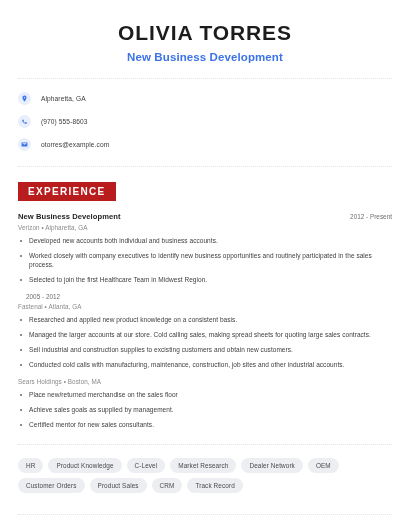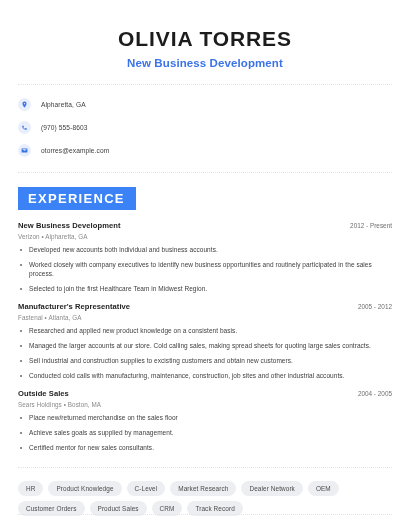--- a/index.html
+++ b/index.html
@@ -14,21 +14,21 @@
     font-family: "Liberation Sans", sans-serif;
     color: #2b2b2b;
     -webkit-font-smoothing: antialiased;
   }
 
   .page {
     position: relative;
     width: 410px;
     height: 530px;
     box-sizing: border-box;
-    padding: 12px 18px;
+    padding: 6px 18px;
   }
 
   
   .header {
     padding-top: 14px;
     text-align: center;
   }
   .name {
     font-size: 21px;
     font-weight: bold;
@@ -79,23 +79,23 @@
   .cbadge svg { display: block; }
   .contact-text {
     font-size: 6.6px;
     color: #3d3d3d;
     letter-spacing: 0.1px;
   }
 
   
   .section-badge {
     display: inline-block;
-    background: #3b82f6;
+    background: #b91c1c;
     color: #ffffff;
-    font-size: 13px;
+    font-size: 10px;
     font-weight: bold;
     letter-spacing: 1.3px;
     padding: 4px 11px 4px 10px;
   }
   .sec-exp { margin-top: 14px; }
   .sec-skills { margin-top: 13px; }
 
   
   .jobs { margin-top: 11px; }
   .job { margin-bottom: 9px; }
@@ -224,37 +224,32 @@
         <div class="job-meta">Verizon • Alpharetta, GA</div>
         <ul class="bullets">
           <li>Developed new accounts both individual and business accounts.</li>
           <li>Worked closely with company executives to identify new business opportunities and routinely participated in the sales process.</li>
           <li>Selected to join the first Healthcare Team in Midwest Region.</li>
         </ul>
       </div>
 
       <div class="job">
         <div class="job-head">
-          <span class="job-title">Manufacturer's Representative</span>
           <span class="job-dates">2005 - 2012</span>
         </div>
         <div class="job-meta">Fastenal • Atlanta, GA</div>
         <ul class="bullets">
           <li>Researched and applied new product knowledge on a consistent basis.</li>
           <li>Managed the larger accounts at our store. Cold calling sales, making spread sheets for quoting large sales contracts.</li>
           <li>Sell industrial and construction supplies to excisting customers and obtain new customers.</li>
           <li>Conducted cold calls with manufacturing, maintenance, construction, job sites and other industrial accounts.</li>
         </ul>
       </div>
 
       <div class="job">
-        <div class="job-head">
-          <span class="job-title">Outside Sales</span>
-          <span class="job-dates">2004 - 2005</span>
-        </div>
         <div class="job-meta">Sears Holdings • Boston, MA</div>
         <ul class="bullets">
           <li>Place new/returned merchandise on the sales floor</li>
           <li>Achieve sales goals as supplied by management.</li>
           <li>Certified mentor for new sales consultants.</li>
         </ul>
       </div>
 
     </div>
   </div>

